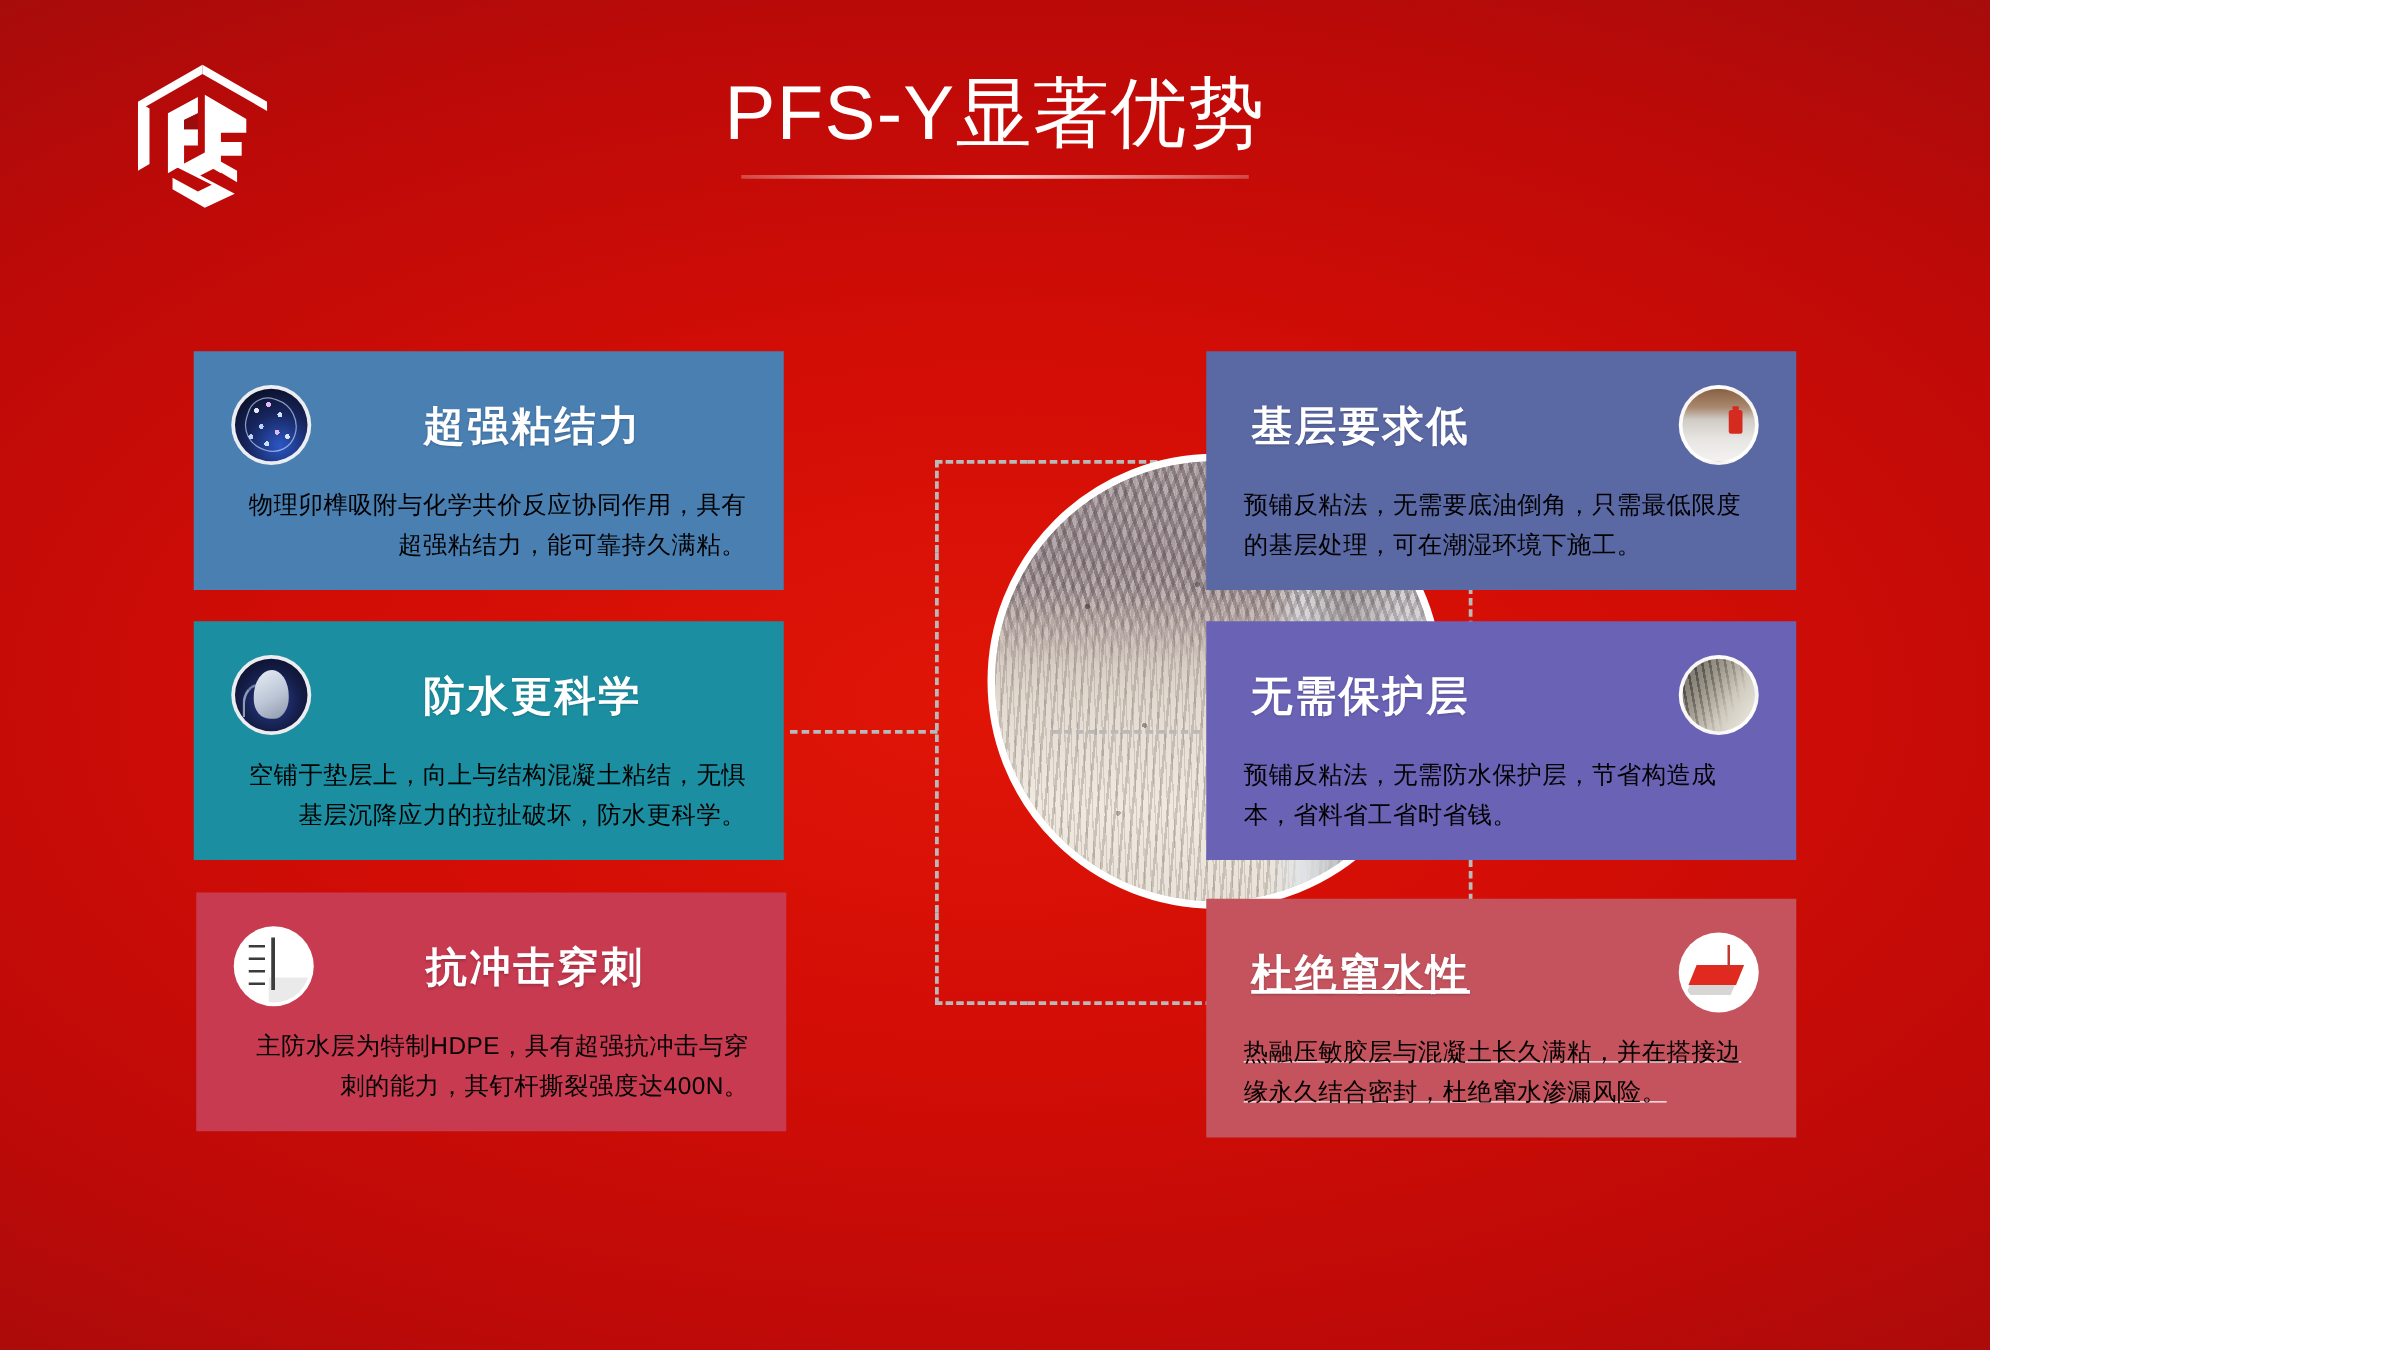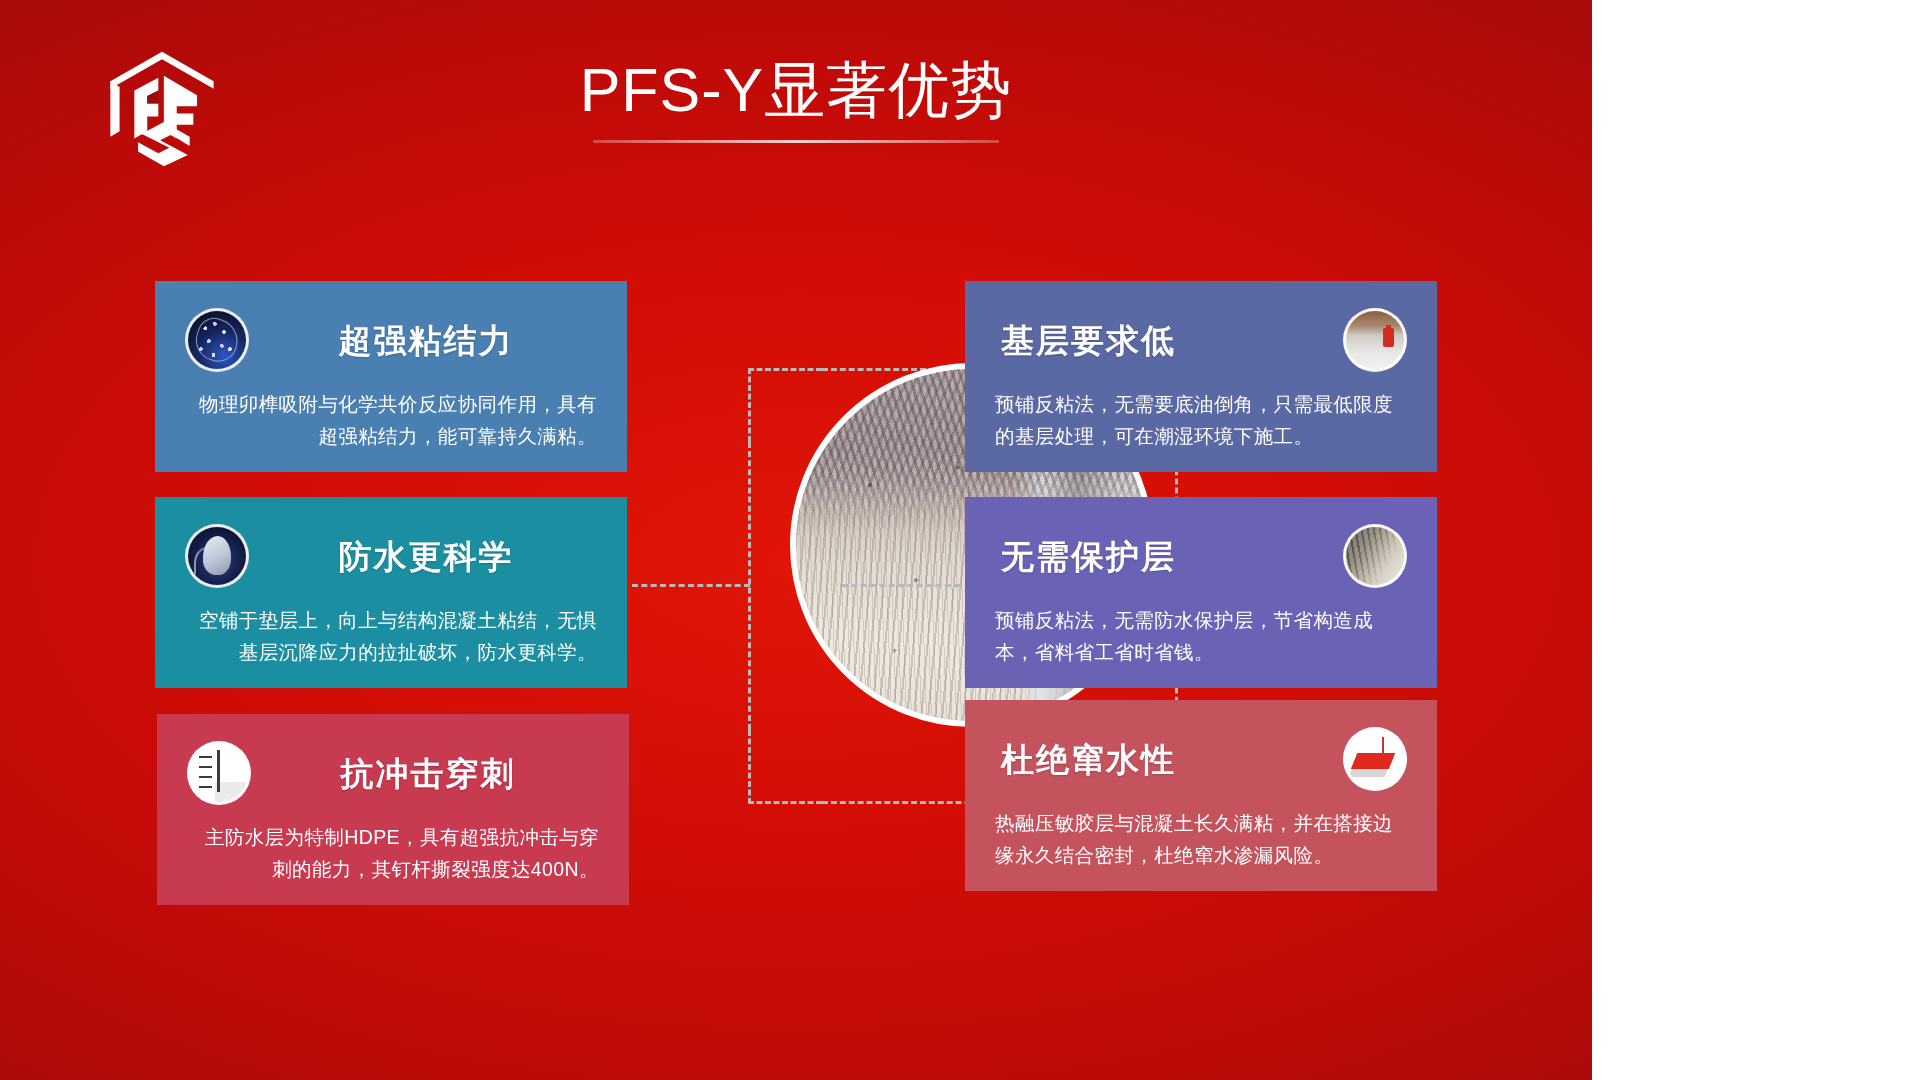--- a/index.html
+++ b/index.html
@@ -156,21 +156,21 @@
     border-radius: 50%;
     border: 3px solid rgba(255,255,255,0.92);
     overflow: hidden;
     position: relative;
     background: #101425;
   }
   .card-body {
     margin-top: 6px;
     font-size: 19.5px;
     line-height: 1.62;
-    color: #ffffff;
+    color: #000000;
     letter-spacing: 0.4px;
   }
   .card-left  .card-body { text-align: right; }
   .card-right .card-body { text-align: left; }
 
   
   .ico-molecule {
     background: radial-gradient(circle at 62% 78%, #2b57c4 0%, #17255e 45%, #06070f 100%);
   }
   .ico-molecule::after {
@@ -263,21 +263,21 @@
     z-index: 2;
   }
 
   
   #card-adhesion { left: 155px; top: 281px; background: #4a7fb2; }
   #card-science  { left: 155px; top: 497px; background: #1b8fa1; }
   #card-impact   { left: 157px; top: 714px; background: #c73a50; }
 
   #card-substrate { right: 155px; top: 281px; background: #5a68a4; }
   #card-noprotect { right: 155px; top: 497px; background: #6a62b5; }
-  #card-waterstop { right: 155px; top: 700px; background: #c4535e; }
+  #card-waterstop { right: 155px; top: 719px; background: #c4535e; text-decoration: underline; }
 </style>
 </head>
 <body>
 
 <div id="slide">
 
   <div id="logo">
     <svg viewBox="0 0 120 128" xmlns="http://www.w3.org/2000/svg" aria-hidden="true">
       <g fill="#ffffff">
         <path d="M60 2 L116 34 L116 42 L60 10 Z"></path>

